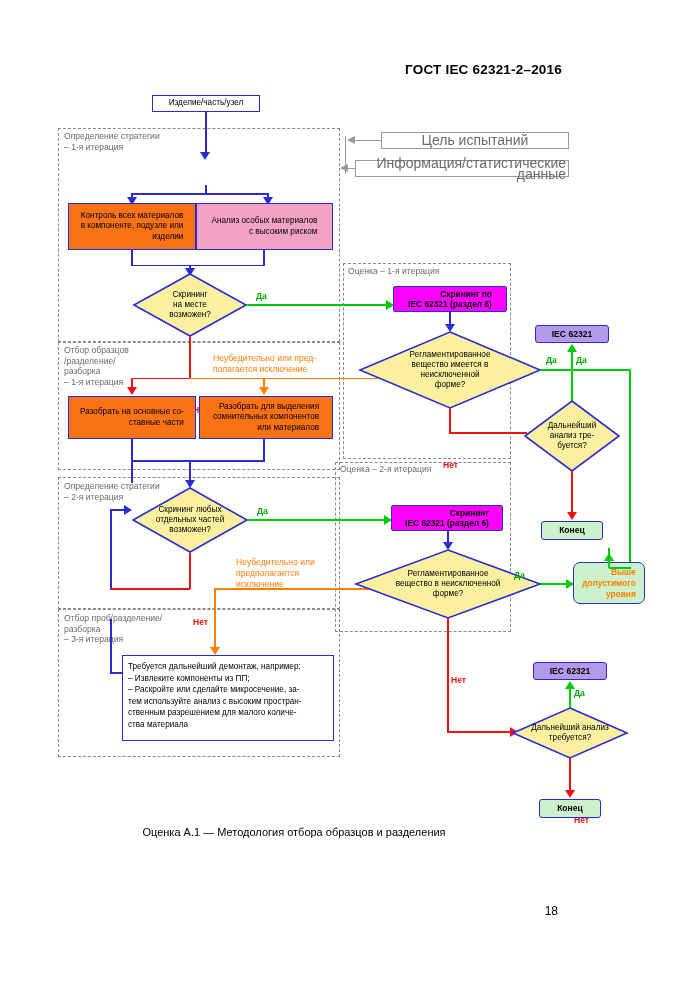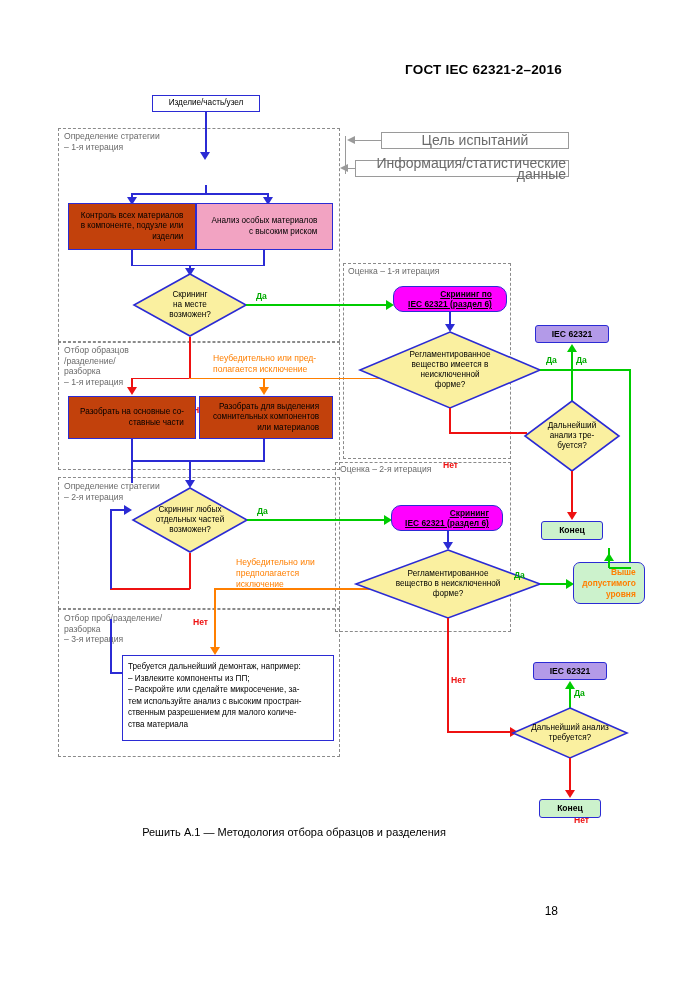--- a/index.html
+++ b/index.html
@@ -5,23 +5,23 @@
   html,body{margin:0;padding:0;background:#fff;}
   body{width:700px;height:990px;position:relative;font-family:"Liberation Sans",sans-serif;color:#000;overflow:hidden;}
   #root{position:absolute;left:0;top:0;width:588px;height:990px;}
   .hdr{position:absolute;font-weight:bold;font-size:13.5px;letter-spacing:.2px;}
   .pageno{position:absolute;font-size:12px;}
   .caption{position:absolute;font-size:11px;text-align:center;width:100%;}
   .group{position:absolute;border:1.6px dashed #8a8a8a;box-sizing:border-box;}
   .glabel{position:absolute;font-size:8.6px;color:#6a6a6a;line-height:10.5px;white-space:pre-line;}
   .node{position:absolute;box-sizing:border-box;border:1.4px solid #2b2bd4;display:flex;align-items:center;justify-content:center;text-align:right;line-height:10.5px;font-size:8.2px;padding:1px 2px;}
   .n-plain{background:#fff;}
-  .n-green{background:#c2410c;}
+  .n-green{background:#f97316;}
   .n-pink{background:#f2a3c2;}
-  .n-magenta{background:#ff00ff;border:1.6px solid #2b2bd4;border-radius:10px;font-weight:bold;color:#000;text-decoration:underline;}
+  .n-magenta{background:#ff00ff;border:1.6px solid #2b2bd4;border-radius:2px;font-weight:bold;color:#000;}
   .n-purple{background:#b39ae8;border:1.6px solid #2b2bd4;border-radius:3px;font-weight:bold;}
   .n-endgreen{background:#ccf2cc;border:1.4px solid #2b2bd4;border-radius:3px;font-weight:bold;}
   .n-over{background:#ccf2cc;border:1.6px solid #2b2bd4;border-radius:7px;font-weight:bold;color:#ff7f00;line-height:11px;}
   .n-gray{background:#fff;border:1.2px solid #9a9a9a;color:#6a6a6a;font-size:14px;}
   .dia{position:absolute;}
   .dia svg{position:absolute;left:0;top:0;overflow:visible;}
   .dia .tx{position:absolute;left:0;top:0;width:100%;height:100%;display:flex;align-items:center;justify-content:center;text-align:center;font-size:8.2px;line-height:10px;}
   .ln{position:absolute;background:#2b2bd4;}
   .ln.g{background:#00cc00;}
   .ln.r{background:#ee1111;}
@@ -265,16 +265,16 @@
 
   <div class="node n-gray" style="left:381px;top:132px;width:188px;height:17px;">Цель испытаний</div>
   <div class="node n-gray" style="left:355px;top:160px;width:214px;height:17px;">Информация/статистические данные</div>
 
   <div class="ln gr" style="left:355px;top:140px;width:26px;height:1.2px;"></div>
   <div class="ar" style="left:347px;top:136px;border-top:4px solid transparent;border-bottom:4px solid transparent;border-right:8px solid #9a9a9a;"></div>
   <div class="ln gr" style="left:347px;top:168px;width:8px;height:1.2px;"></div>
   <div class="ar" style="left:340px;top:164px;border-top:4px solid transparent;border-bottom:4px solid transparent;border-right:8px solid #9a9a9a;"></div>
   <div class="ln gr" style="left:345px;top:136px;width:1.2px;height:38px;"></div>
 
-  <div class="caption" style="top:826px;left:0;">Решить А.1 — Методология отбора образцов и разделения</div>
+  <div class="caption" style="top:826px;left:0;">Оценка А.1 — Методология отбора образцов и разделения</div>
   <div class="pageno" style="right:30px;top:904px;">18</div>
 
 </div>
 
 </body></html>

